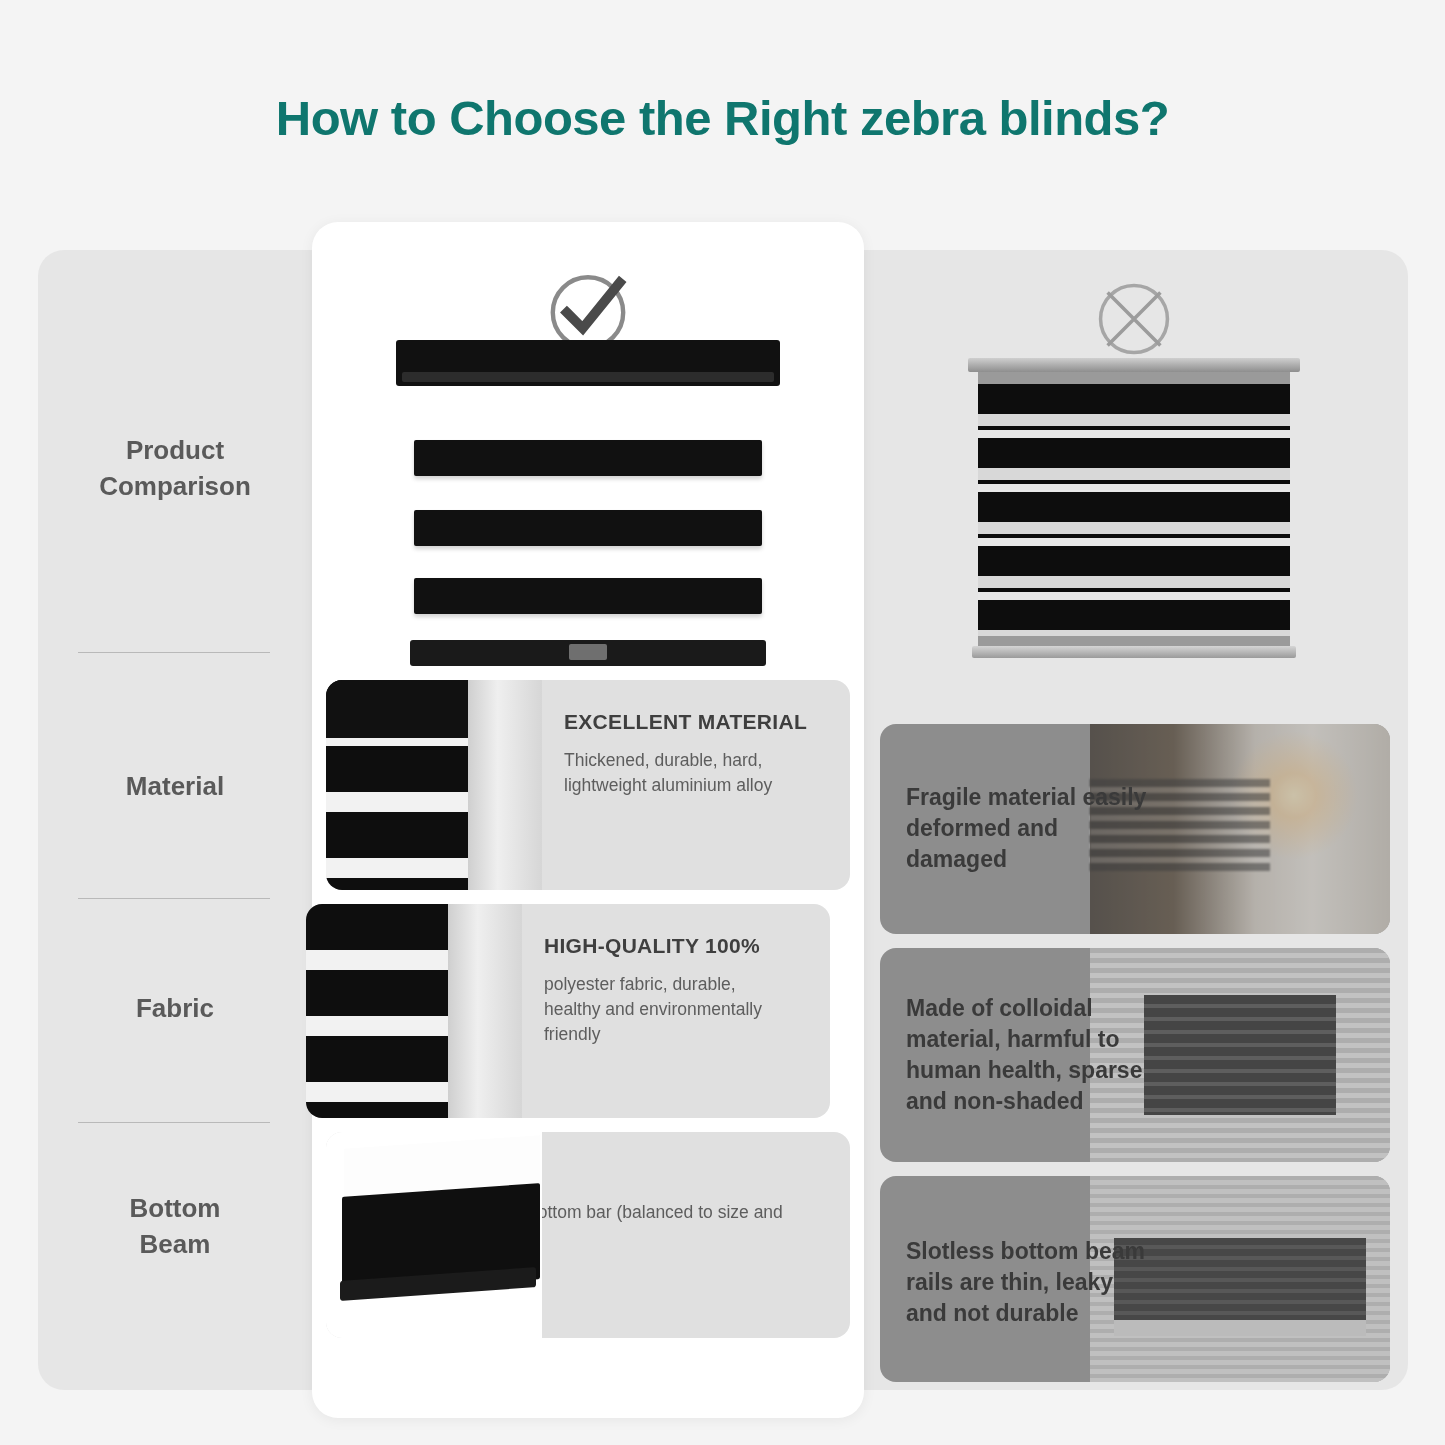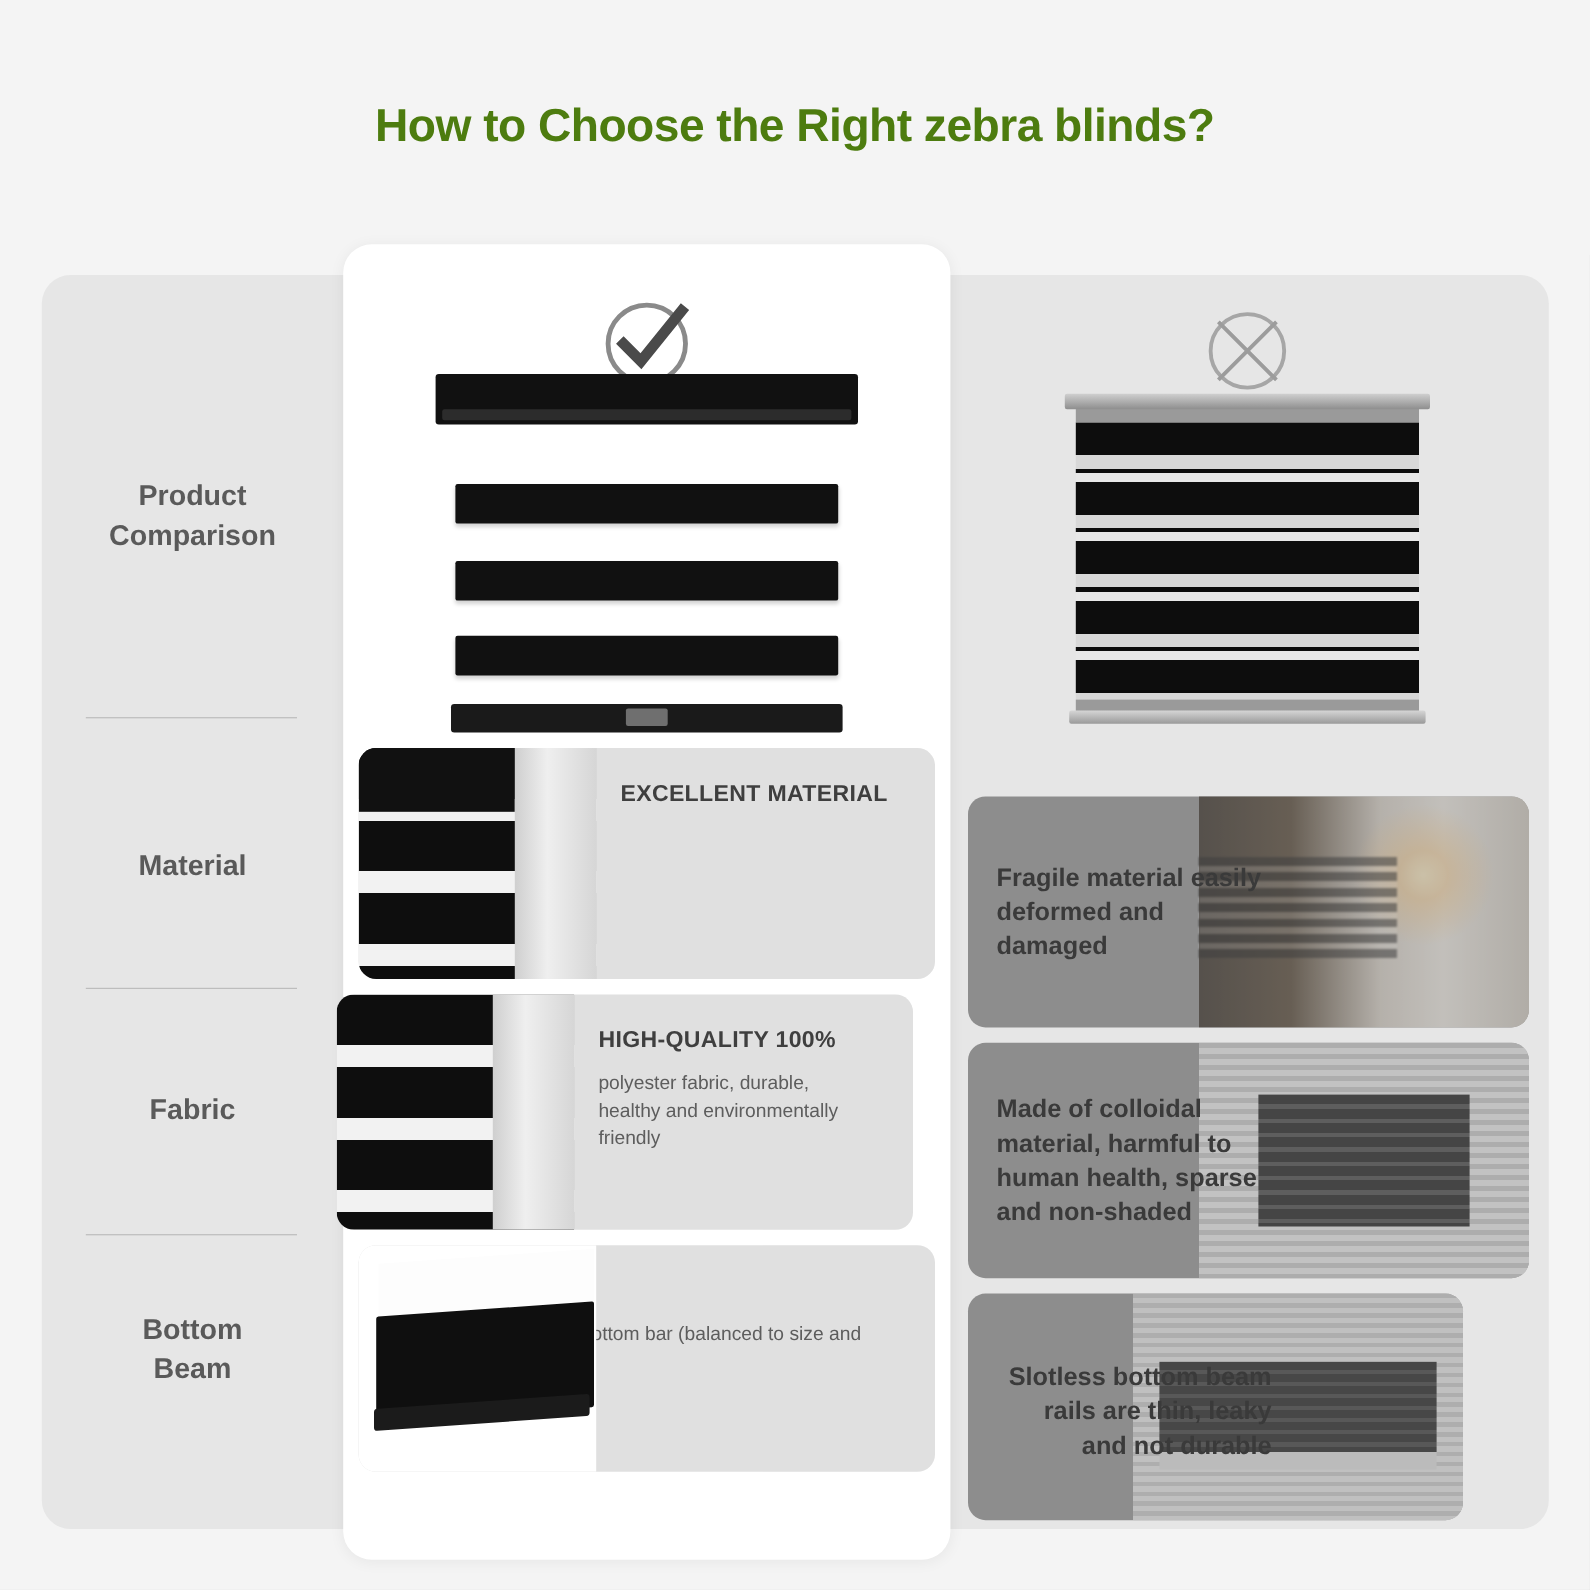--- a/index.html
+++ b/index.html
@@ -8,23 +8,23 @@
     background: #f4f4f4;
     font-family: "Liberation Sans", sans-serif;
     overflow: hidden;
   }
   .page { position: relative; width: 1445px; height: 1445px; }
 
   .title {
     position: absolute;
     top: 90px; left: 0; width: 100%;
     text-align: center;
-    font-size: 42px;
+    font-size: 49px;
     font-weight: bold;
-    color: #4d7c0f;
+    color: #0f766e;
     letter-spacing: -0.5px;
   }
 
   
   .panel-left {
     position: absolute;
     left: 38px; top: 250px;
     width: 1370px; height: 1140px;
     background: #e6e6e6;
     border-radius: 26px;
@@ -138,21 +138,21 @@
   }
   .card-good { background: #e0e0e0; }
   .card-bad  { background: #8d8d8d; margin-top: 44px; }
 
   .g1 { left: 326px; top: 680px;  width: 524px; height: 210px; }
   .g2 { left: 306px; top: 904px;  width: 524px; height: 214px; }
   .g3 { left: 326px; top: 1132px; width: 524px; height: 206px; }
 
   .b1 { left: 880px; top: 680px;  width: 510px; height: 210px; }
   .b2 { left: 880px; top: 904px;  width: 510px; height: 214px; }
-  .b3 { left: 880px; top: 1132px; width: 450px; height: 206px; text-align: right; }
+  .b3 { left: 880px; top: 1132px; width: 510px; height: 206px; }
 
   .card-img { position: relative; flex: 0 0 auto; width: 216px; height: 100%; overflow: hidden; }
   .card-text { flex: 1; padding: 30px 34px 0 22px; }
   .card-head {
     font-size: 21px; font-weight: bold; color: #3f3f3f;
     letter-spacing: 0.3px; margin-bottom: 14px;
   }
   .card-body { font-size: 17.5px; color: #5d5d5d; line-height: 1.42; }
 
   .bad-text {
@@ -271,20 +271,21 @@
   <div class="hero-bad"></div>
 
   <div class="card card-good g1">
     <div class="card-img">
       <div class="tex-zebra"></div>
       <div class="head-dark"></div>
       <div class="frame-r"></div>
     </div>
     <div class="card-text">
       <div class="card-head">EXCELLENT MATERIAL</div>
+      <div class="card-body">Thickened, durable, hard, lightweight aluminium alloy</div>
     </div>
   </div>
 
   <div class="card card-good g2">
     <div class="card-img">
       <div class="tex-zebra"></div>
       <div class="frame-r"></div>
     </div>
     <div class="card-text">
       <div class="card-head">HIGH-QUALITY 100%</div>

